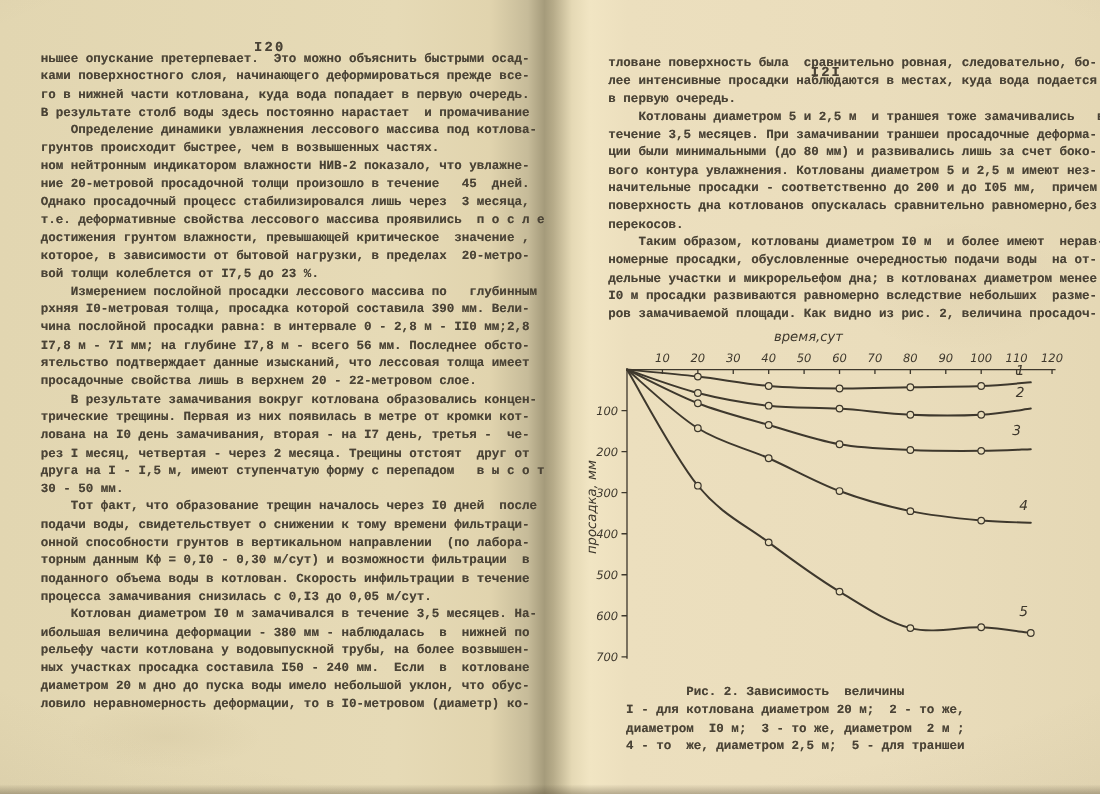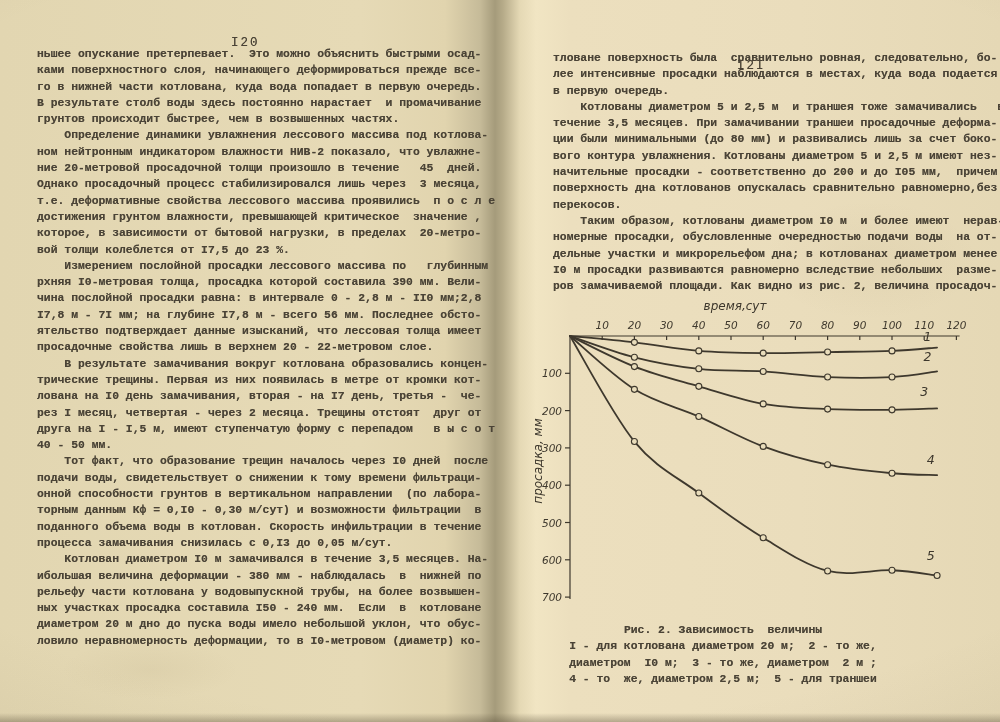--- a/index.html
+++ b/index.html
@@ -13,21 +13,21 @@
   }
   .spread::after{
     content:'';position:absolute;left:0;right:0;bottom:0;height:9px;pointer-events:none;
     background:linear-gradient(0deg,rgba(66,56,37,.33),rgba(66,56,37,0));
   }
   .stain1{position:absolute;left:60px;top:640px;width:180px;height:60px;border-radius:50%;
     background:radial-gradient(ellipse,rgba(120,100,60,.06),rgba(120,100,60,0) 70%);}
   .stain2{position:absolute;left:760px;top:200px;width:220px;height:120px;border-radius:50%;
     background:radial-gradient(ellipse,rgba(120,100,60,.05),rgba(120,100,60,0) 70%);}
   .pagehead{
-    position:absolute;font-size:12.5px;font-weight:normal;letter-spacing:2px;
+    position:absolute;font-size:12.5px;font-weight:bold;letter-spacing:2px;
     text-shadow:0 0 .6px rgba(74,67,54,.7);
   }
   .textblock{
     position:absolute;font-size:11.4px;line-height:16.3px;font-weight:bold;
     text-shadow:0 0 .6px rgba(74,67,54,.6);
   }
   .tline{white-space:pre;height:16.3px;}
   .caption{text-align:center;}
   .figwrap{position:absolute;left:530px;top:293px;width:460px;height:320px;}
   
@@ -46,41 +46,41 @@
   <div class="stain1"></div>
   <div class="stain2"></div>
 
   <div>
     <div class="pagehead" style="left:231px;top:36px;">I20</div>
     <div class="textblock" style="left:37px;top:46px;width:470px;">
         <div class="tline">ньшее опускание претерпевает.  Это можно объяснить быстрыми осад-</div>
         <div class="tline">ками поверхностного слоя, начинающего деформироваться прежде все-</div>
         <div class="tline">го в нижней части котлована, куда вода попадает в первую очередь.</div>
         <div class="tline">В результате столб воды здесь постоянно нарастает  и промачивание</div>
+        <div class="tline">    Определение динамики увлажнения лессового массива под котлова-</div>
         <div class="tline">грунтов происходит быстрее, чем в возвышенных частях.</div>
-        <div class="tline">    Определение динамики увлажнения лессового массива под котлова-</div>
         <div class="tline">ном нейтронным индикатором влажности НИВ-2 показало, что увлажне-</div>
         <div class="tline">ние 20-метровой просадочной толщи произошло в течение   45  дней.</div>
         <div class="tline">Однако просадочный процесс стабилизировался лишь через  3 месяца,</div>
         <div class="tline">т.е. деформативные свойства лессового массива проявились  п о с л е</div>
         <div class="tline">достижения грунтом влажности, превышающей критическое  значение ,</div>
         <div class="tline">которое, в зависимости от бытовой нагрузки, в пределах  20-метро-</div>
         <div class="tline">вой толщи колеблется от I7,5 до 23 %.</div>
         <div class="tline">    Измерением послойной просадки лессового массива по   глубинным</div>
         <div class="tline">рхняя I0-метровая толща, просадка которой составила 390 мм. Вели-</div>
         <div class="tline">чина послойной просадки равна: в интервале 0 - 2,8 м - II0 мм;2,8</div>
         <div class="tline">I7,8 м - 7I мм; на глубине I7,8 м - всего 56 мм. Последнее обсто-</div>
         <div class="tline">ятельство подтверждает данные изысканий, что лессовая толща имеет</div>
         <div class="tline">просадочные свойства лишь в верхнем 20 - 22-метровом слое.</div>
         <div class="tline">    В результате замачивания вокруг котлована образовались концен-</div>
         <div class="tline">трические трещины. Первая из них появилась в метре от кромки кот-</div>
         <div class="tline">лована на I0 день замачивания, вторая - на I7 день, третья -  че-</div>
         <div class="tline">рез I месяц, четвертая - через 2 месяца. Трещины отстоят  друг от</div>
         <div class="tline">друга на I - I,5 м, имеют ступенчатую форму с перепадом   в ы с о т</div>
-        <div class="tline">40 - 50 мм.</div>
+        <div class="tline">30 - 50 мм.</div>
         <div class="tline">    Тот факт, что образование трещин началось через I0 дней  после</div>
         <div class="tline">подачи воды, свидетельствует о снижении к тому времени фильтраци-</div>
         <div class="tline">онной способности грунтов в вертикальном направлении  (по лабора-</div>
         <div class="tline">торным данным Кф = 0,I0 - 0,30 м/сут) и возможности фильтрации  в</div>
         <div class="tline">поданного объема воды в котлован. Скорость инфильтрации в течение</div>
         <div class="tline">процесса замачивания снизилась с 0,I3 до 0,05 м/сут.</div>
         <div class="tline">    Котлован диаметром I0 м замачивался в течение 3,5 месяцев. На-</div>
         <div class="tline">ибольшая величина деформации - 380 мм - наблюдалась  в  нижней по</div>
         <div class="tline">рельефу части котлована у водовыпускной трубы, на более возвышен-</div>
         <div class="tline">ных участках просадка составила I50 - 240 мм.  Если  в  котловане</div>

